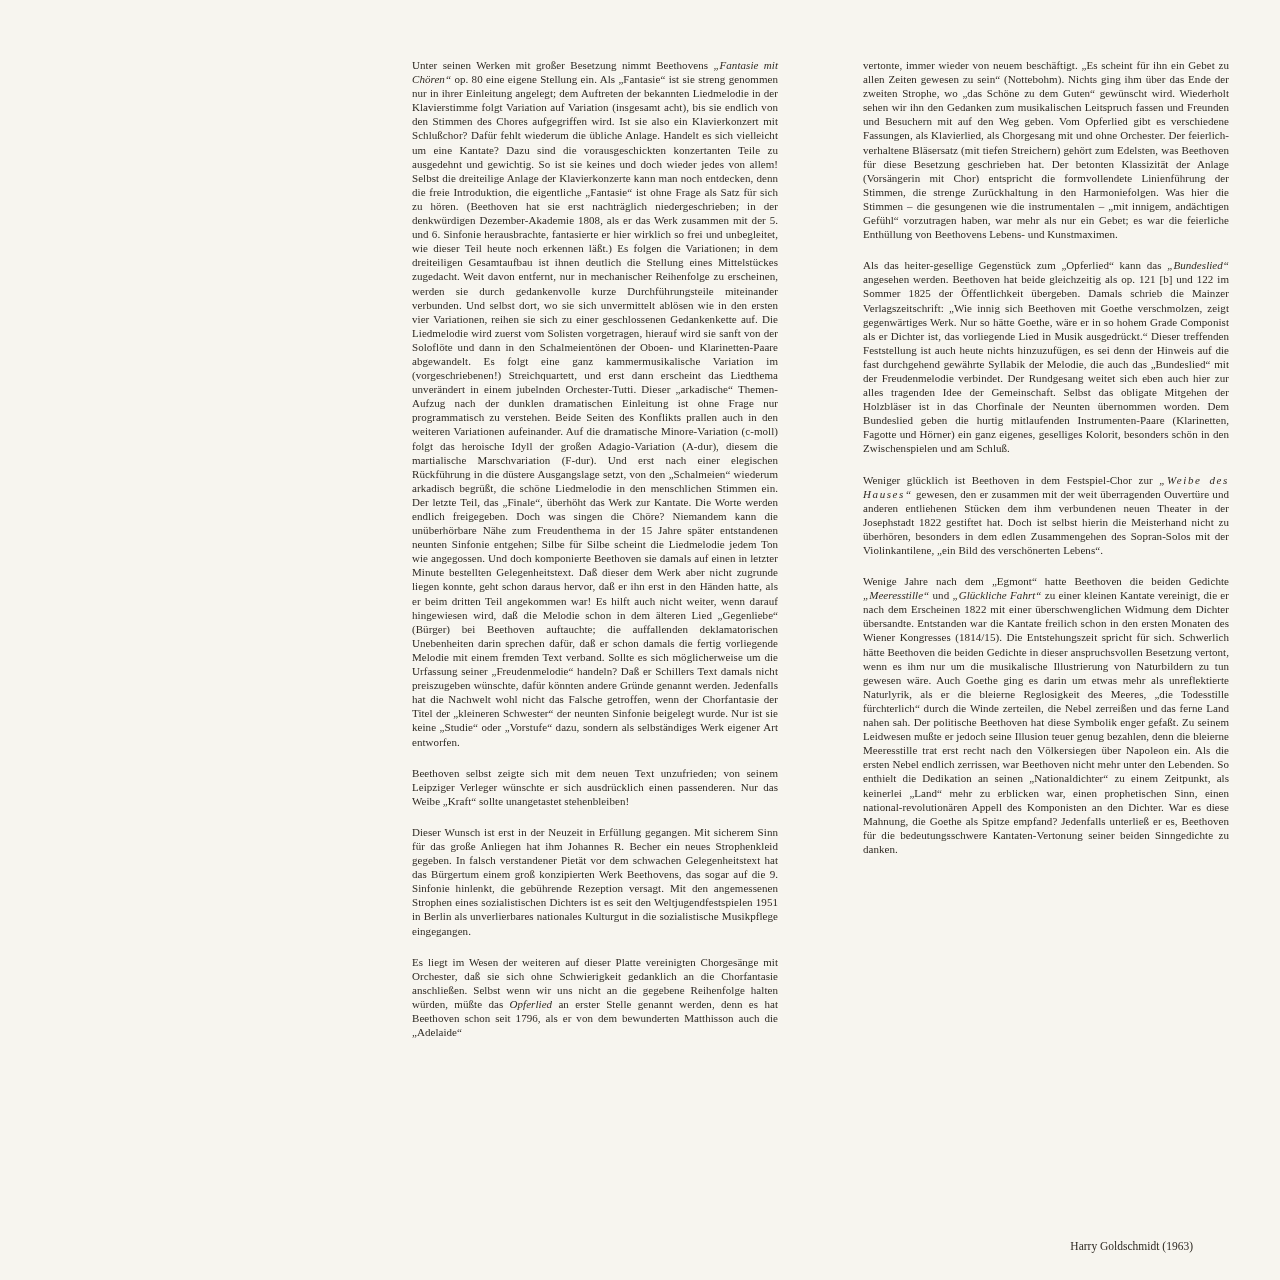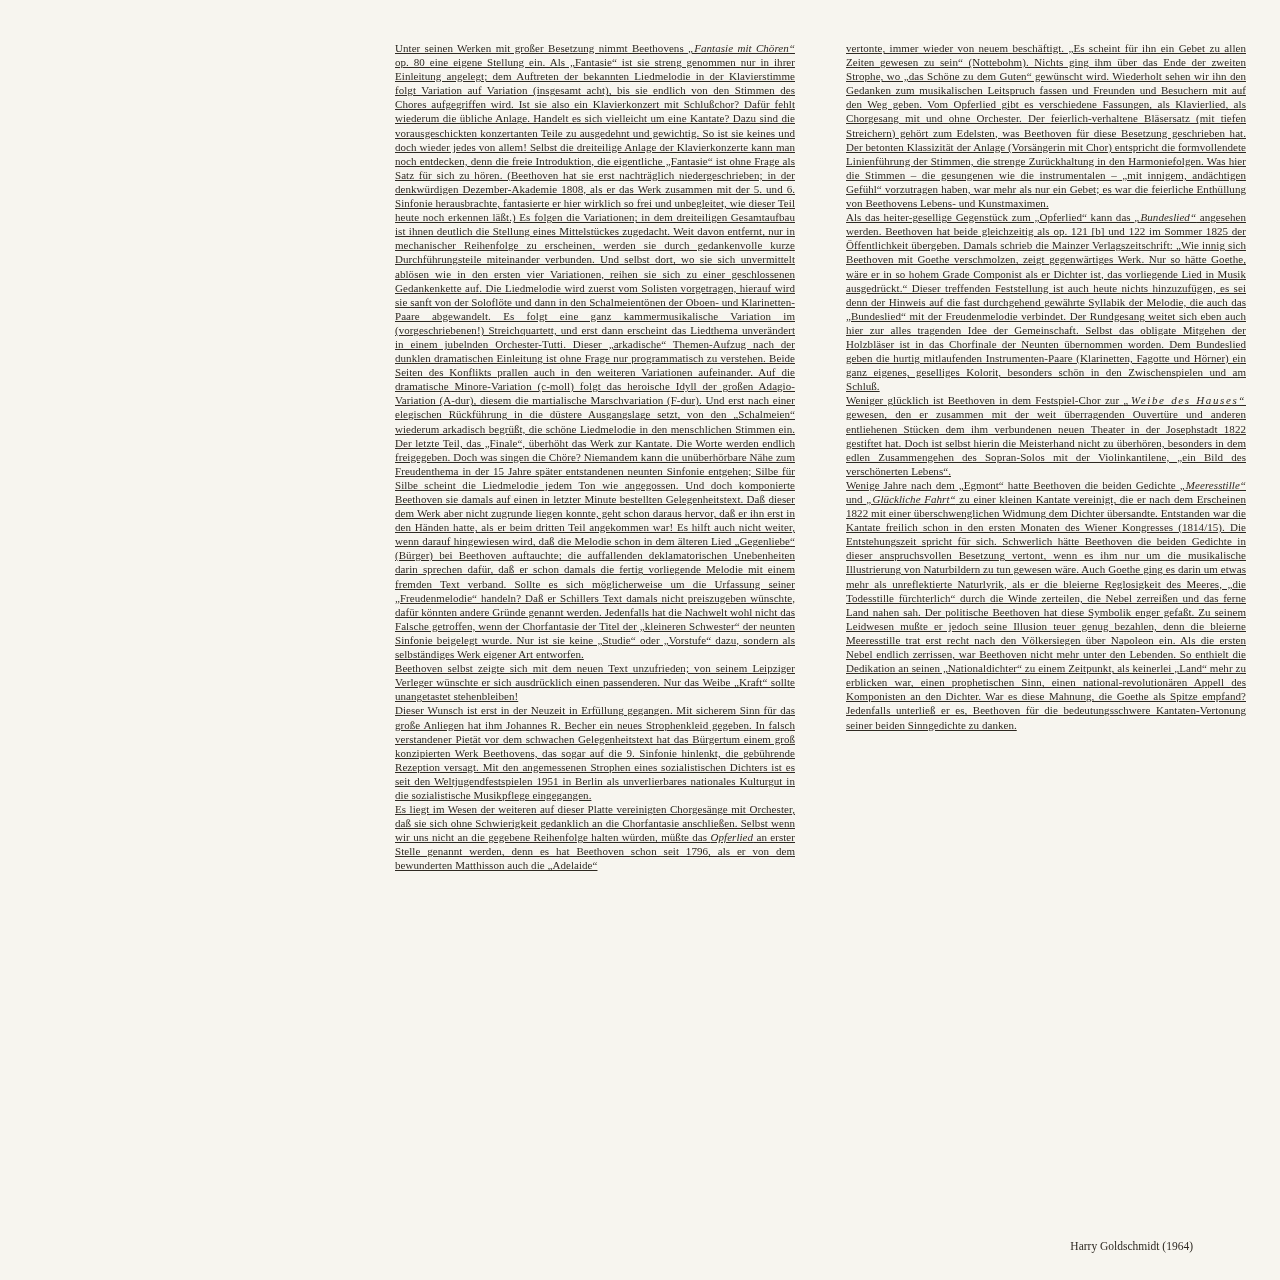--- a/index.html
+++ b/index.html
@@ -24,23 +24,22 @@
     font-size: 11px;
     line-height: 14.1px;
     text-align: justify;
     letter-spacing: 0.05px;
     hyphens: auto;
     -webkit-hyphens: auto;
   }
   .column-left  { left: 395px; }
   .column-right { left: 846px; }
   .column p {
-    margin: 0;
+    margin: 17px;
     text-indent: 0;
-    text-decoration: underline;
   }
   .column i { font-style: italic; }
   .column i.spaced { letter-spacing: 1.6px; }
   .signature {
     position: absolute;
     top: 1239px;
     left: 810px;
     width: 383px;
     text-align: right;
     font-size: 11.5px;
@@ -56,14 +55,14 @@
       <p>Beethoven selbst zeigte sich mit dem neuen Text unzufrieden; von seinem Leipziger Verleger wünschte er sich ausdrücklich einen passenderen. Nur das Weibe „Kraft“ sollte unangetastet stehenbleiben!</p>
       <p>Dieser Wunsch ist erst in der Neuzeit in Erfüllung gegangen. Mit sicherem Sinn für das große Anliegen hat ihm Johannes R. Becher ein neues Strophenkleid gegeben. In falsch verstandener Pietät vor dem schwachen Gelegenheitstext hat das Bürgertum einem groß konzipierten Werk Beethovens, das sogar auf die 9. Sinfonie hinlenkt, die gebührende Rezeption versagt. Mit den angemessenen Strophen eines sozialistischen Dichters ist es seit den Weltjugendfestspielen 1951 in Berlin als unverlierbares nationales Kulturgut in die sozialistische Musikpflege eingegangen.</p>
       <p>Es liegt im Wesen der weiteren auf dieser Platte vereinigten Chorgesänge mit Orchester, daß sie sich ohne Schwierigkeit gedanklich an die Chorfantasie anschließen. Selbst wenn wir uns nicht an die gegebene Reihenfolge halten würden, müßte das <i>Opferlied</i> an erster Stelle genannt werden, denn es hat Beethoven schon seit 1796, als er von dem bewunderten Matthisson auch die „Adelaide“</p>
     </div>
   <div class="column column-right">
       <p>vertonte, immer wieder von neuem beschäftigt. „Es scheint für ihn ein Gebet zu allen Zeiten gewesen zu sein“ (Nottebohm). Nichts ging ihm über das Ende der zweiten Strophe, wo „das Schöne zu dem Guten“ gewünscht wird. Wiederholt sehen wir ihn den Gedanken zum musikalischen Leitspruch fassen und Freunden und Besuchern mit auf den Weg geben. Vom Opferlied gibt es verschiedene Fassungen, als Klavierlied, als Chorgesang mit und ohne Orchester. Der feierlich-verhaltene Bläsersatz (mit tiefen Streichern) gehört zum Edelsten, was Beethoven für diese Besetzung geschrieben hat. Der betonten Klassizität der Anlage (Vorsängerin mit Chor) entspricht die formvollendete Linienführung der Stimmen, die strenge Zurückhaltung in den Harmoniefolgen. Was hier die Stimmen – die gesungenen wie die instrumentalen – „mit innigem, andächtigen Gefühl“ vorzutragen haben, war mehr als nur ein Gebet; es war die feierliche Enthüllung von Beethovens Lebens- und Kunstmaximen.</p>
       <p>Als das heiter-gesellige Gegenstück zum „Opferlied“ kann das <i>„Bundeslied“</i> angesehen werden. Beethoven hat beide gleichzeitig als op. 121 [b] und 122 im Sommer 1825 der Öffentlichkeit übergeben. Damals schrieb die Mainzer Verlagszeitschrift: „Wie innig sich Beethoven mit Goethe verschmolzen, zeigt gegenwärtiges Werk. Nur so hätte Goethe, wäre er in so hohem Grade Componist als er Dichter ist, das vorliegende Lied in Musik ausgedrückt.“ Dieser treffenden Feststellung ist auch heute nichts hinzuzufügen, es sei denn der Hinweis auf die fast durchgehend gewährte Syllabik der Melodie, die auch das „Bundeslied“ mit der Freudenmelodie verbindet. Der Rundgesang weitet sich eben auch hier zur alles tragenden Idee der Gemeinschaft. Selbst das obligate Mitgehen der Holzbläser ist in das Chorfinale der Neunten übernommen worden. Dem Bundeslied geben die hurtig mitlaufenden Instrumenten-Paare (Klarinetten, Fagotte und Hörner) ein ganz eigenes, geselliges Kolorit, besonders schön in den Zwischenspielen und am Schluß.</p>
       <p>Weniger glücklich ist Beethoven in dem Festspiel-Chor zur <i class="spaced">„Weibe des Hauses“</i> gewesen, den er zusammen mit der weit überragenden Ouvertüre und anderen entliehenen Stücken dem ihm verbundenen neuen Theater in der Josephstadt 1822 gestiftet hat. Doch ist selbst hierin die Meisterhand nicht zu überhören, besonders in dem edlen Zusammengehen des Sopran-Solos mit der Violinkantilene, „ein Bild des verschönerten Lebens“.</p>
       <p>Wenige Jahre nach dem „Egmont“ hatte Beethoven die beiden Gedichte <i>„Meeresstille“</i> und <i>„Glückliche Fahrt“</i> zu einer kleinen Kantate vereinigt, die er nach dem Erscheinen 1822 mit einer überschwenglichen Widmung dem Dichter übersandte. Entstanden war die Kantate freilich schon in den ersten Monaten des Wiener Kongresses (1814/15). Die Entstehungszeit spricht für sich. Schwerlich hätte Beethoven die beiden Gedichte in dieser anspruchsvollen Besetzung vertont, wenn es ihm nur um die musikalische Illustrierung von Naturbildern zu tun gewesen wäre. Auch Goethe ging es darin um etwas mehr als unreflektierte Naturlyrik, als er die bleierne Reglosigkeit des Meeres, „die Todesstille fürchterlich“ durch die Winde zerteilen, die Nebel zerreißen und das ferne Land nahen sah. Der politische Beethoven hat diese Symbolik enger gefaßt. Zu seinem Leidwesen mußte er jedoch seine Illusion teuer genug bezahlen, denn die bleierne Meeresstille trat erst recht nach den Völkersiegen über Napoleon ein. Als die ersten Nebel endlich zerrissen, war Beethoven nicht mehr unter den Lebenden. So enthielt die Dedikation an seinen „Nationaldichter“ zu einem Zeitpunkt, als keinerlei „Land“ mehr zu erblicken war, einen prophetischen Sinn, einen national-revolutionären Appell des Komponisten an den Dichter. War es diese Mahnung, die Goethe als Spitze empfand? Jedenfalls unterließ er es, Beethoven für die bedeutungsschwere Kantaten-Vertonung seiner beiden Sinngedichte zu danken.</p>
     </div>
-  <div class="signature">Harry Goldschmidt (1964)</div>
+  <div class="signature">Harry Goldschmidt (1963)</div>
 </div>
 
 </body></html>

